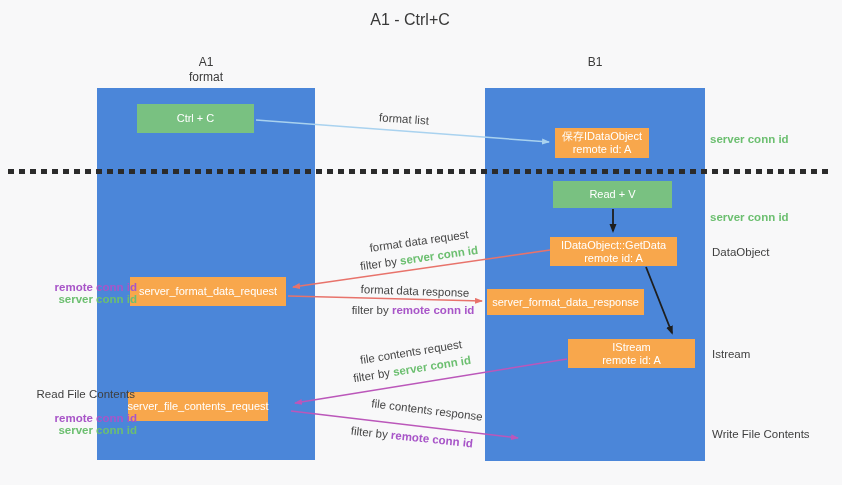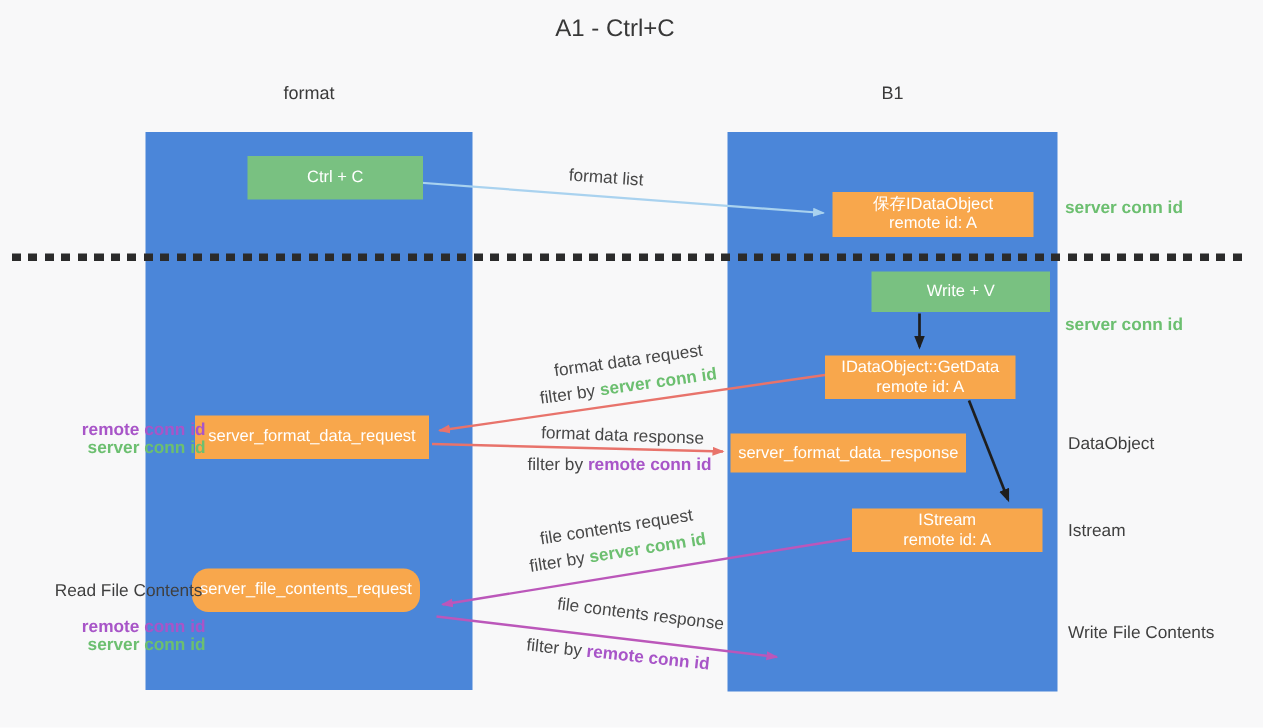--- a/index.html
+++ b/index.html
@@ -4,21 +4,21 @@
 <style>
   html,body{margin:0;padding:0;}
   body{font-family:"Liberation Sans","DejaVu Sans",sans-serif;background:#ffffff;}
   #stage{position:relative;width:842px;height:485px;background:var(--background,#f8f8f9);overflow:hidden;padding-left:44px;}
   .abs{position:absolute;}
   .title{width:200px;text-align:center;font-size:16px;color:#383838;line-height:21px;}
   .col-header{text-align:center;font-size:12px;color:#3a3a3a;line-height:15px;}
   .lifeline{background:var(--lifeline-blue,#4b86d9);z-index:1;}
   .node{display:flex;flex-direction:column;align-items:center;justify-content:center;
         color:#fff;font-size:11px;line-height:13px;text-align:center;white-space:nowrap;z-index:3;}
-  .node.green{background:var(--node-green,#79c181);margin-left:28px;}
+  .node.green{background:var(--node-green,#79c181);}
   .node.orange{background:var(--node-orange,#f8a74c);}
   .flow-label{white-space:nowrap;font-size:11.5px;color:#474747;z-index:3;}
   .key-green{color:var(--text-green,#6cbf70);font-weight:bold;}
   .key-purple{color:var(--text-purple,#a855c8);font-weight:bold;}
   .side-label{white-space:nowrap;font-size:11.5px;color:#3f3f3f;line-height:12px;z-index:3;}
   .side-label.green{color:var(--text-green,#6cbf70);font-weight:bold;}
   .side-label.purple{color:var(--text-purple,#a855c8);font-weight:bold;}
   .dotted-line{height:5px;background:repeating-linear-gradient(90deg,#2b2b2b 0 6px,transparent 6px 11px);z-index:2;}
   svg.arrows{position:absolute;left:0;top:0;pointer-events:none;z-index:2;}
   .stroke-blue{stroke:var(--arrow-light-blue,#a9d2ef);}
@@ -33,20 +33,21 @@
 </head>
 <body>
 
 <div id="stage">
 
   <div class="abs title" style="left:310px;top:9px;">
     <div>A1 - Ctrl+C</div>
   </div>
 
   <div class="abs col-header" style="left:97px;top:55px;width:218px;">
+    <div>A1</div>
     <div>format</div>
   </div>
   <div class="abs col-header" style="left:485px;top:55px;width:220px;">
     <div>B1</div>
   </div>
 
   <div class="abs lifeline" style="left:97px;top:88px;width:218px;height:372px;"></div>
   <div class="abs lifeline" style="left:485px;top:88px;width:220px;height:373px;"></div>
 
   <div class="abs dotted-line" style="left:8px;top:169px;width:820px;"></div>
@@ -71,42 +72,42 @@
     <line class="stroke-black" x1="646" y1="267" x2="672" y2="333" stroke-width="1.8" marker-end="url(#mk-black)"></line>
     <line class="stroke-red" x1="550" y1="250" x2="293" y2="287" stroke-width="1.6" marker-end="url(#mk-red)"></line>
     <line class="stroke-red" x1="288" y1="296" x2="482" y2="301" stroke-width="1.6" marker-end="url(#mk-red)"></line>
     <line class="stroke-magenta" x1="567" y1="359" x2="295" y2="403" stroke-width="1.6" marker-end="url(#mk-magenta)"></line>
     <line class="stroke-magenta" x1="291" y1="411" x2="518" y2="438" stroke-width="1.6" marker-end="url(#mk-magenta)"></line>
   </svg>
 
   <div class="abs node green" style="left:137px;top:104px;width:117px;height:29px;">
     <div>Ctrl + C</div>
   </div>
-  <div class="abs node orange" style="left:555px;top:128px;width:134px;height:30px;">
+  <div class="abs node orange" style="left:555px;top:128px;width:94px;height:30px;">
     <div>保存IDataObject</div>
     <div>remote id: A</div>
   </div>
   <div class="abs node green" style="left:553px;top:181px;width:119px;height:27px;">
-    <div>Write + V</div>
+    <div>Read + V</div>
   </div>
   <div class="abs node orange" style="left:550px;top:237px;width:127px;height:29px;">
     <div>IDataObject::GetData</div>
     <div>remote id: A</div>
   </div>
   <div class="abs node orange" style="left:487px;top:289px;width:157px;height:26px;">
     <div>server_format_data_response</div>
   </div>
   <div class="abs node orange" style="left:130px;top:277px;width:156px;height:29px;">
     <div>server_format_data_request</div>
   </div>
   <div class="abs node orange" style="left:568px;top:339px;width:127px;height:29px;">
     <div>IStream</div>
     <div>remote id: A</div>
   </div>
-  <div class="abs node orange" style="left:128px;top:379px;width:152px;height:29px;border-radius:11px;">
+  <div class="abs node orange" style="left:128px;top:392px;width:140px;height:29px;">
     <div>server_file_contents_request</div>
   </div>
 
   <div class="abs flow-label" style="left:404px;top:119px;transform:translate(-50%,-50%) rotate(4deg);">format list</div>
 
   <div class="abs flow-label" style="left:419px;top:241px;transform:translate(-50%,-50%) rotate(-8deg);">format data request</div>
   <div class="abs flow-label" style="left:419px;top:258px;transform:translate(-50%,-50%) rotate(-8deg);">
     <span>filter by</span>
     <span class="key-green">server conn id</span>
   </div>
@@ -124,23 +125,23 @@
   </div>
 
   <div class="abs flow-label" style="left:427px;top:410px;transform:translate(-50%,-50%) rotate(7deg);">file contents response</div>
   <div class="abs flow-label" style="left:412px;top:437px;transform:translate(-50%,-50%) rotate(6deg);">
     <span>filter by</span>
     <span class="key-purple">remote conn id</span>
   </div>
 
   <div class="abs side-label green" style="left:710px;top:133px;">server conn id</div>
   <div class="abs side-label green" style="left:710px;top:211px;">server conn id</div>
-  <div class="abs side-label" style="left:712px;top:246px;margin-top:44px;">DataObject</div>
+  <div class="abs side-label" style="left:712px;top:246px;">DataObject</div>
   <div class="abs side-label" style="left:712px;top:348px;">Istream</div>
-  <div class="abs side-label" style="left:712px;top:416px;">Write File Contents</div>
+  <div class="abs side-label" style="left:712px;top:428px;">Write File Contents</div>
 
   <div class="abs side-label purple" style="right:749px;top:281px;">remote conn id</div>
   <div class="abs side-label green" style="right:749px;top:293px;">server conn id</div>
   <div class="abs side-label" style="right:751px;top:388px;">Read File Contents</div>
   <div class="abs side-label purple" style="right:749px;top:412px;">remote conn id</div>
   <div class="abs side-label green" style="right:749px;top:424px;">server conn id</div>
 
 </div>
 
 </body></html>

